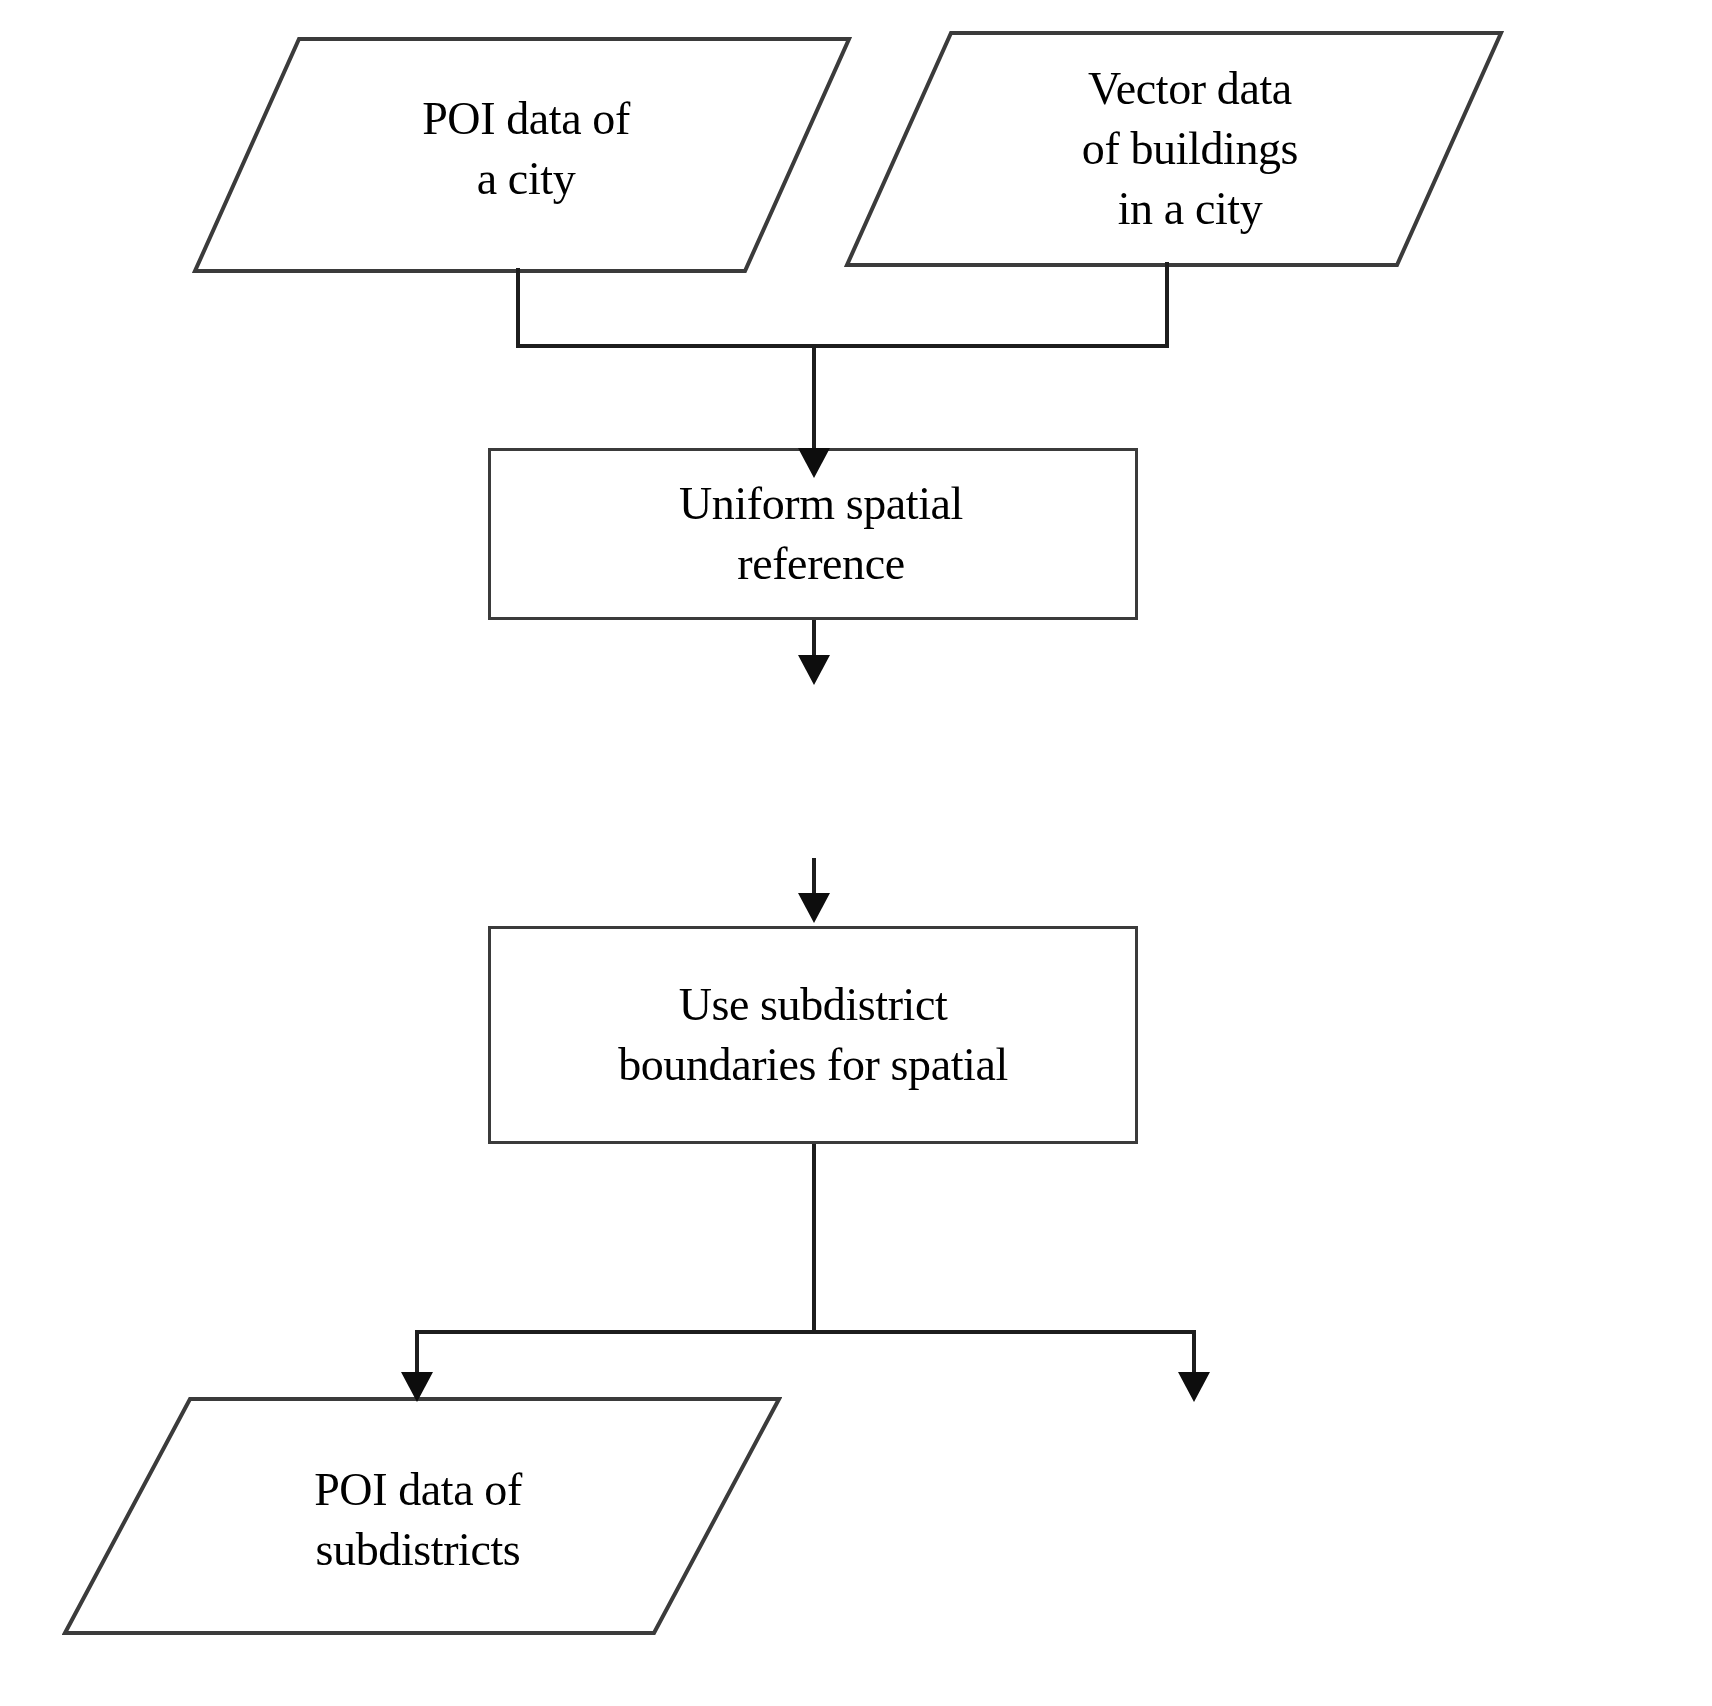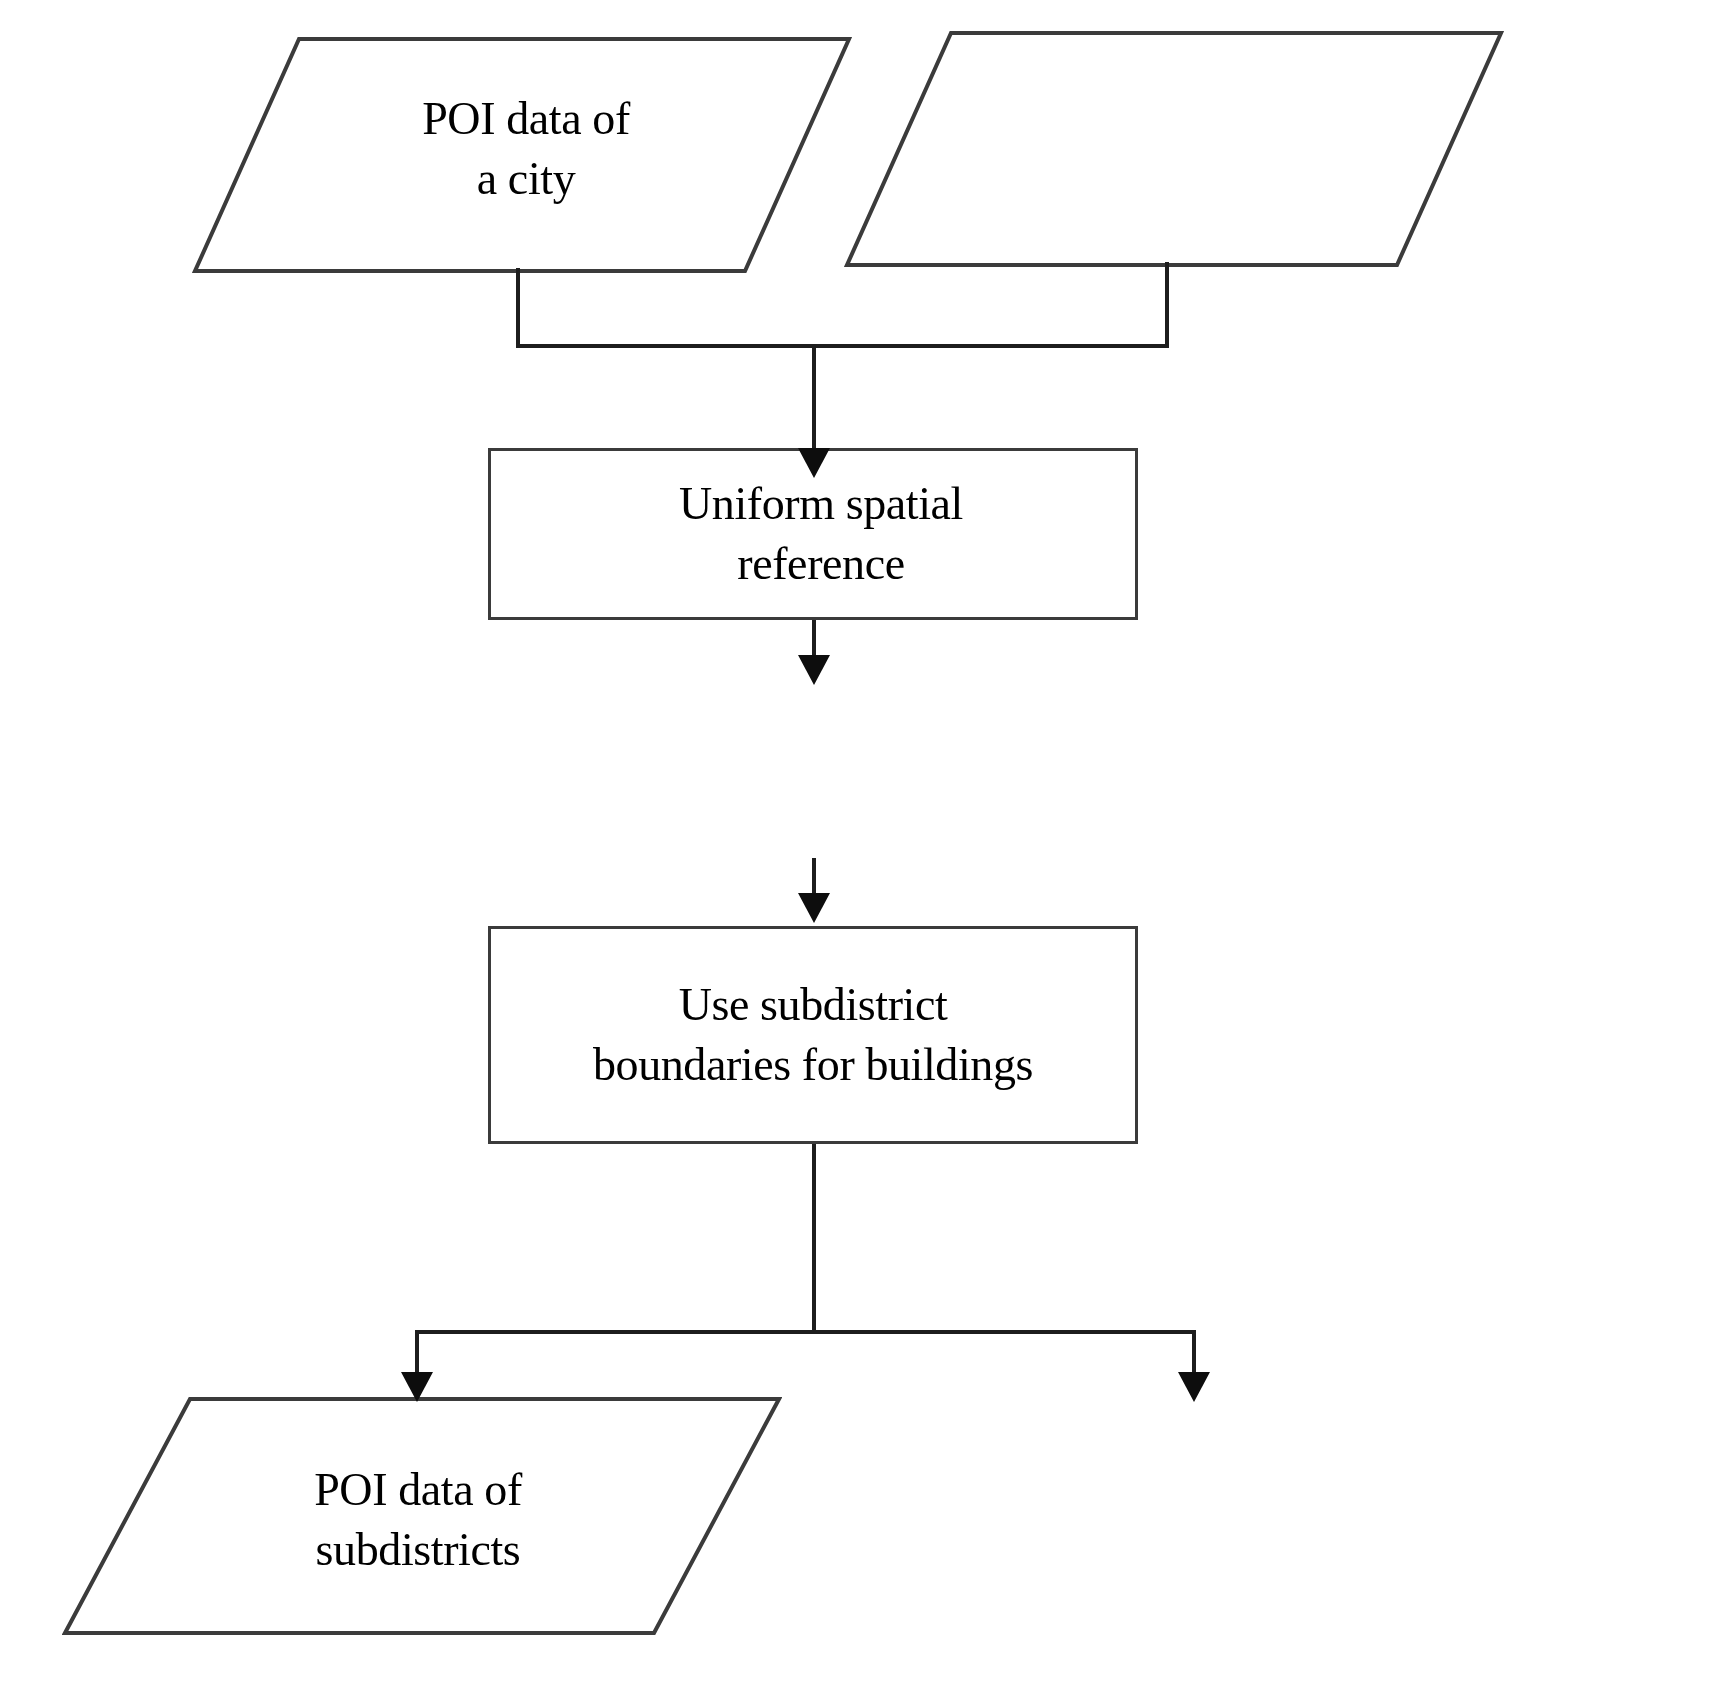--- a/index.html
+++ b/index.html
@@ -78,20 +78,23 @@
       <polygon points="107,3 657,3 553,235 3,235" fill="#ffffff" stroke="#3b3b3b" stroke-width="4"></polygon>
     </svg>
     <span class="label" style="transform: translate(4px,-6px);">POI data of
 a city</span>
   </div>
 
   <div class="node" style="left:812px; top:30px; width:660px; height:238px;">
     <svg class="para-shape" viewBox="0 0 660 238" preserveAspectRatio="none">
       <polygon points="107,3 657,3 553,235 3,235" fill="#ffffff" stroke="#3b3b3b" stroke-width="4"></polygon>
     </svg>
+    <span class="label" style="transform: translate(16px,0px);">Vector data
+of buildings
+in a city</span>
   </div>
 
   <div class="vline" style="left:484px; top:268px; height:78px;"></div>
   <div class="vline" style="left:1133px; top:262px; height:84px;"></div>
   <div class="hline" style="left:484px; top:344px; width:653px;"></div>
   <div class="vline" style="left:780px; top:344px; height:110px;"></div>
   <div class="arrowhead" style="left:766px; top:448px;"></div>
 
   <div class="node" style="left:456px; top:448px; width:650px; height:172px;padding-left:16px;">
     <div class="rect-shape"></div>
@@ -102,21 +105,21 @@
   <div class="vline" style="left:780px; top:620px; height:48px;"></div>
   <div class="arrowhead" style="left:766px; top:655px;"></div>
 
 
   <div class="vline" style="left:780px; top:858px; height:48px;"></div>
   <div class="arrowhead" style="left:766px; top:893px;"></div>
 
   <div class="node" style="left:456px; top:926px; width:650px; height:218px;">
     <div class="rect-shape"></div>
     <span class="label">Use subdistrict
-boundaries for buildings</span>
+boundaries for spatial</span>
   </div>
 
   <div class="vline" style="left:780px; top:1144px; height:190px;"></div>
   <div class="hline" style="left:383px; top:1330px; width:781px;"></div>
   <div class="vline" style="left:383px; top:1330px; height:62px;"></div>
   <div class="arrowhead" style="left:369px; top:1372px;"></div>
   <div class="vline" style="left:1160px; top:1330px; height:62px;"></div>
   <div class="arrowhead" style="left:1146px; top:1372px;"></div>
 
   <div class="node" style="left:30px; top:1396px; width:720px; height:240px;">

